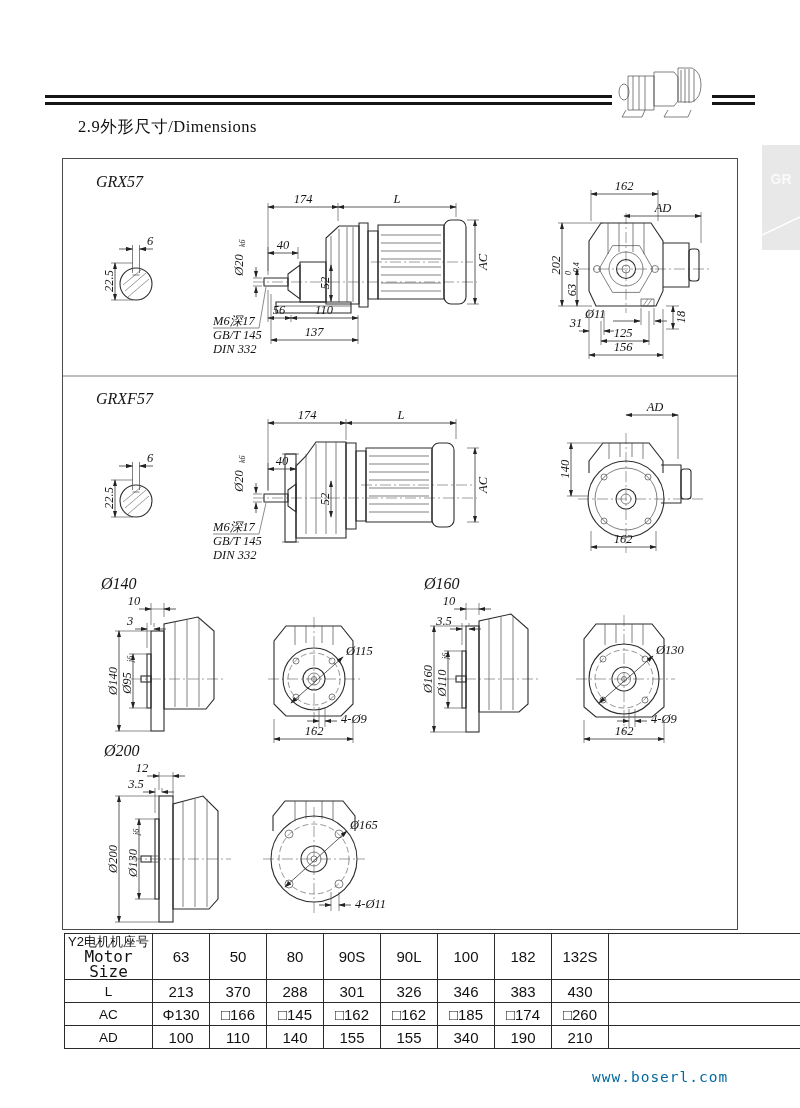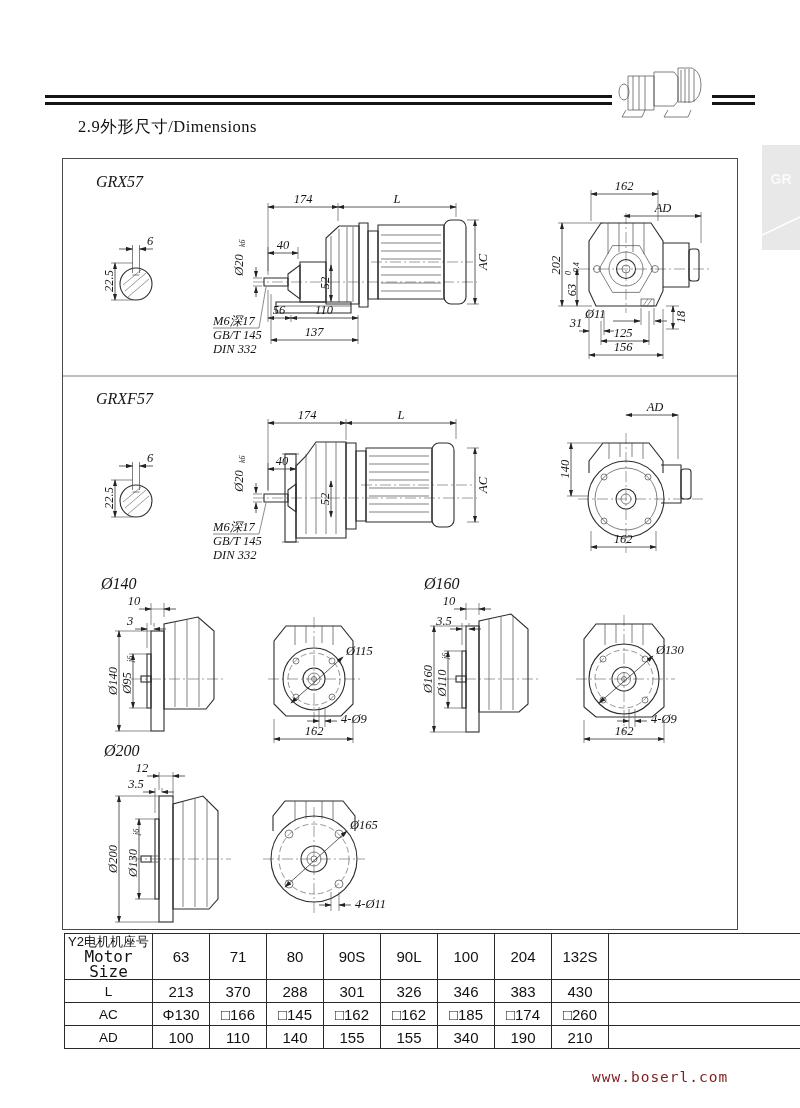--- a/index.html
+++ b/index.html
@@ -26,21 +26,21 @@
   #dim-table{position:absolute;left:64px;top:933px;width:778px;border-collapse:collapse;
         font-family:"Liberation Sans",sans-serif;table-layout:fixed;}
   #dim-table td{border:1px solid #2a2a2a;text-align:center;vertical-align:middle;
         font-size:15px;color:#111;padding:0;}
   #dim-table tr{height:23px;}
   #dim-table tr.hdr{height:38px;}
   #dim-table td.lbl{font-size:13.5px;}
   .cnline{font-size:13px;line-height:15px;}
   .mono{font-family:"DejaVu Sans Mono",monospace;font-size:16px;line-height:15px;}
   #footer{position:absolute;left:592px;top:1069px;font-family:"DejaVu Sans Mono",monospace;
-        font-size:14.5px;letter-spacing:1px;color:#7f1d1d;}
+        font-size:14.5px;letter-spacing:1px;color:#0369a1;}
   #logo{position:absolute;left:612px;top:58px;}
 </style>
 </head>
 <body>
 
 <div id="page">
 
   <div class="rule" style="top:95px"></div>
   <div class="rule" style="top:102px"></div>
 
@@ -479,26 +479,26 @@
       <col style="width:57px">
         <col>
     </colgroup>
     <tbody>
         <tr class="hdr">
       <td class="lbl">
         <div class="cnline">Y2电机机座号</div>
         <div class="mono">Motor Size</div>
       </td>
       <td>63</td>
-      <td>71</td>
+      <td>50</td>
       <td>80</td>
       <td>90S</td>
       <td>90L</td>
       <td>100</td>
-      <td>204</td>
+      <td>182</td>
       <td>132S</td>
       <td></td>
     </tr>
     <tr>
       <td class="lbl">L</td>
       <td>213</td>
       <td>370</td>
       <td>288</td>
       <td>301</td>
       <td>326</td>

